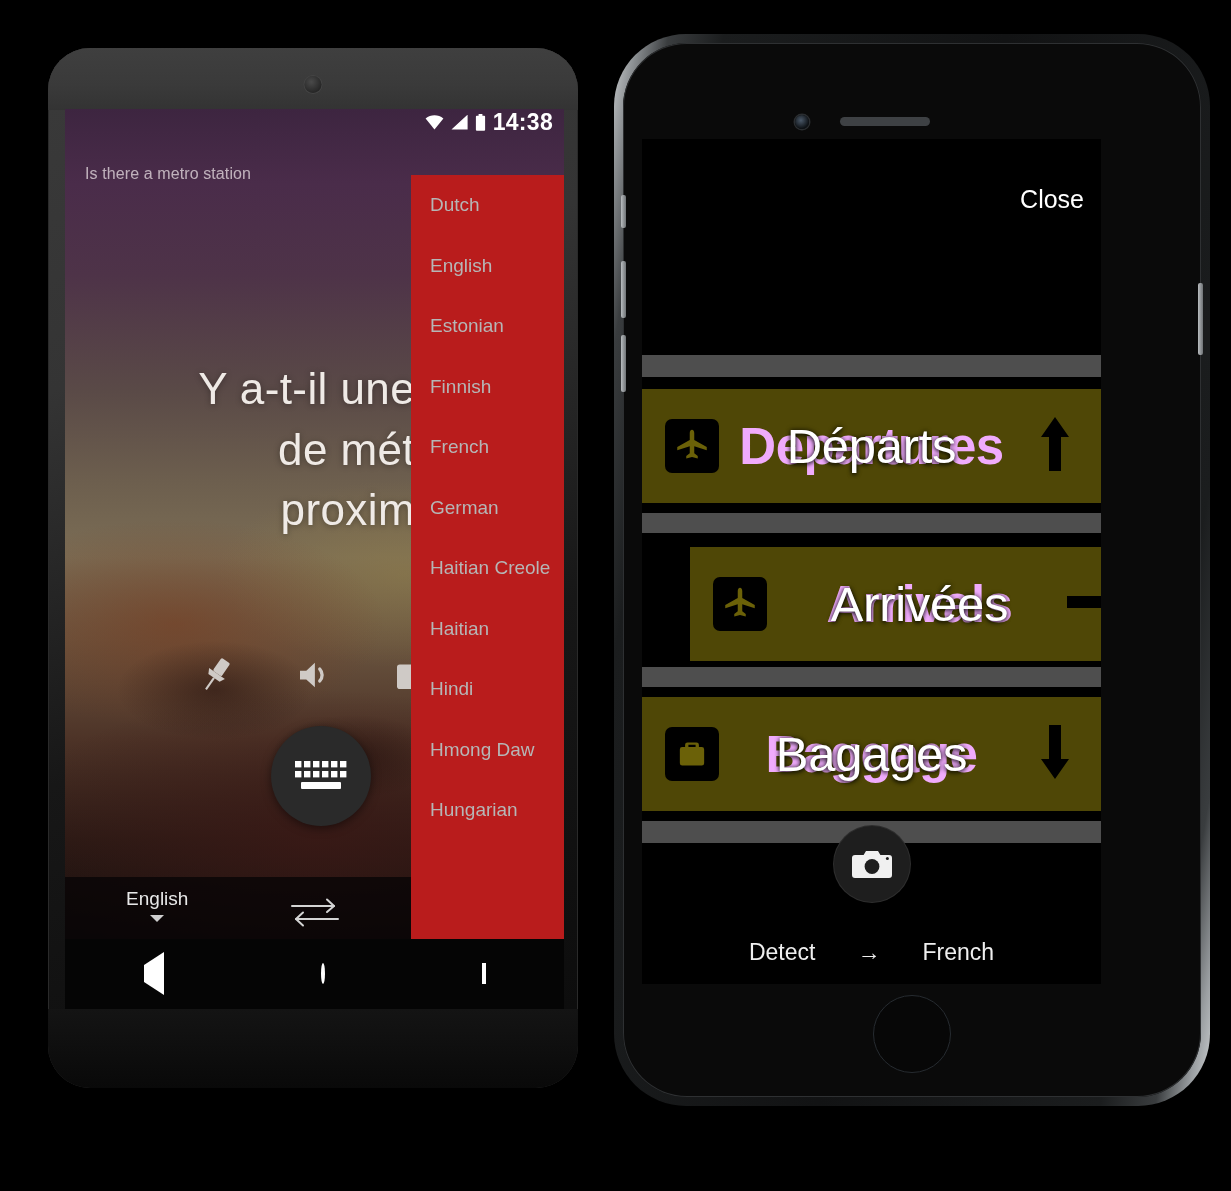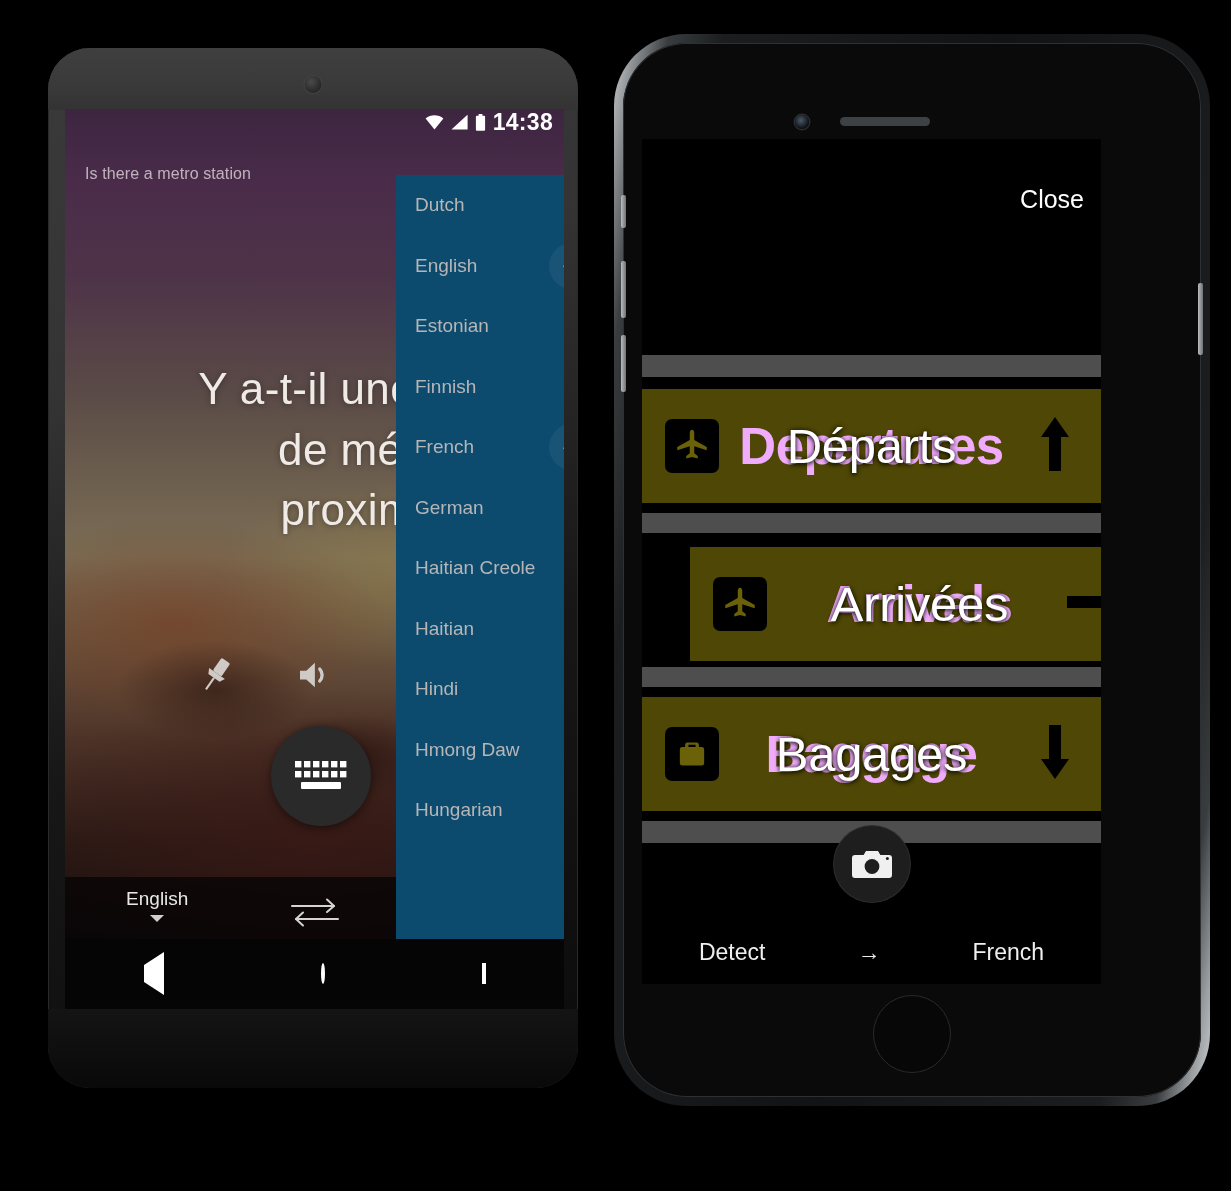--- a/index.html
+++ b/index.html
@@ -91,22 +91,22 @@
   .lang-slot { flex:1; text-align:center; position:relative; }
   .lang-slot .lang-name { color:#e8e8e8; font-size:19px; }
   .caret-down {
     display:block; margin:5px auto 0; width:0; height:0;
     border-left:7px solid transparent; border-right:7px solid transparent;
     border-top:7px solid #cfcfcf;
   }
   #lang-swap { flex:0 0 130px; display:flex; align-items:center; justify-content:center; padding-top:6px; }
 
   #lang-dropdown {
-    position:absolute; left:331px; top:66px; width:216px; height:800px;
-    background:#0c4a6e; z-index:10; overflow:hidden;text-align:right;
+    position:absolute; left:346px; top:66px; width:216px; height:800px;
+    background:#b91c1c; z-index:10; overflow:hidden;text-align:right;
   }
   .dd-item {
     position:relative; height:60.5px; display:flex; align-items:center;
     padding-left:19px;
   }
   .dd-item .dd-label { color:#b6b6b6; font-size:19px; }
   .dd-check {
     position:absolute; right:16px; top:50%; transform:translateY(-50%);
     width:47px; height:47px; border-radius:50%;
     background:rgba(255,255,255,0.055);
@@ -188,21 +188,21 @@
     position:absolute; right:26px; top:50%; transform:translateY(-50%);
   }
   #camera-fab {
     position:absolute; left:50%; top:687px; transform:translateX(-50%);
     width:76px; height:76px; border-radius:50%; background:#1e1e1e;
     display:flex; align-items:center; justify-content:center;
     box-shadow:0 0 0 1px #2e2e2e;
   }
   #iphone-langbar {
     position:absolute; left:0; top:800px; width:100%;
-    display:flex; align-items:center; justify-content:center; gap:92px;
+    display:flex; align-items:center; justify-content:center; gap:42px;
   }
   #iphone-langbar span { color:#efefef; font-size:23px; }
   #home-button {
     position:absolute; left:50%; bottom:24px; transform:translateX(-50%);
     width:78px; height:78px; border-radius:50%;
     border:1.5px solid #262b30; background:#070707;
   }
   .side-btn {
     position:absolute; background:linear-gradient(90deg,#b9bdc0,#6e7275);
     border-radius:2px;

